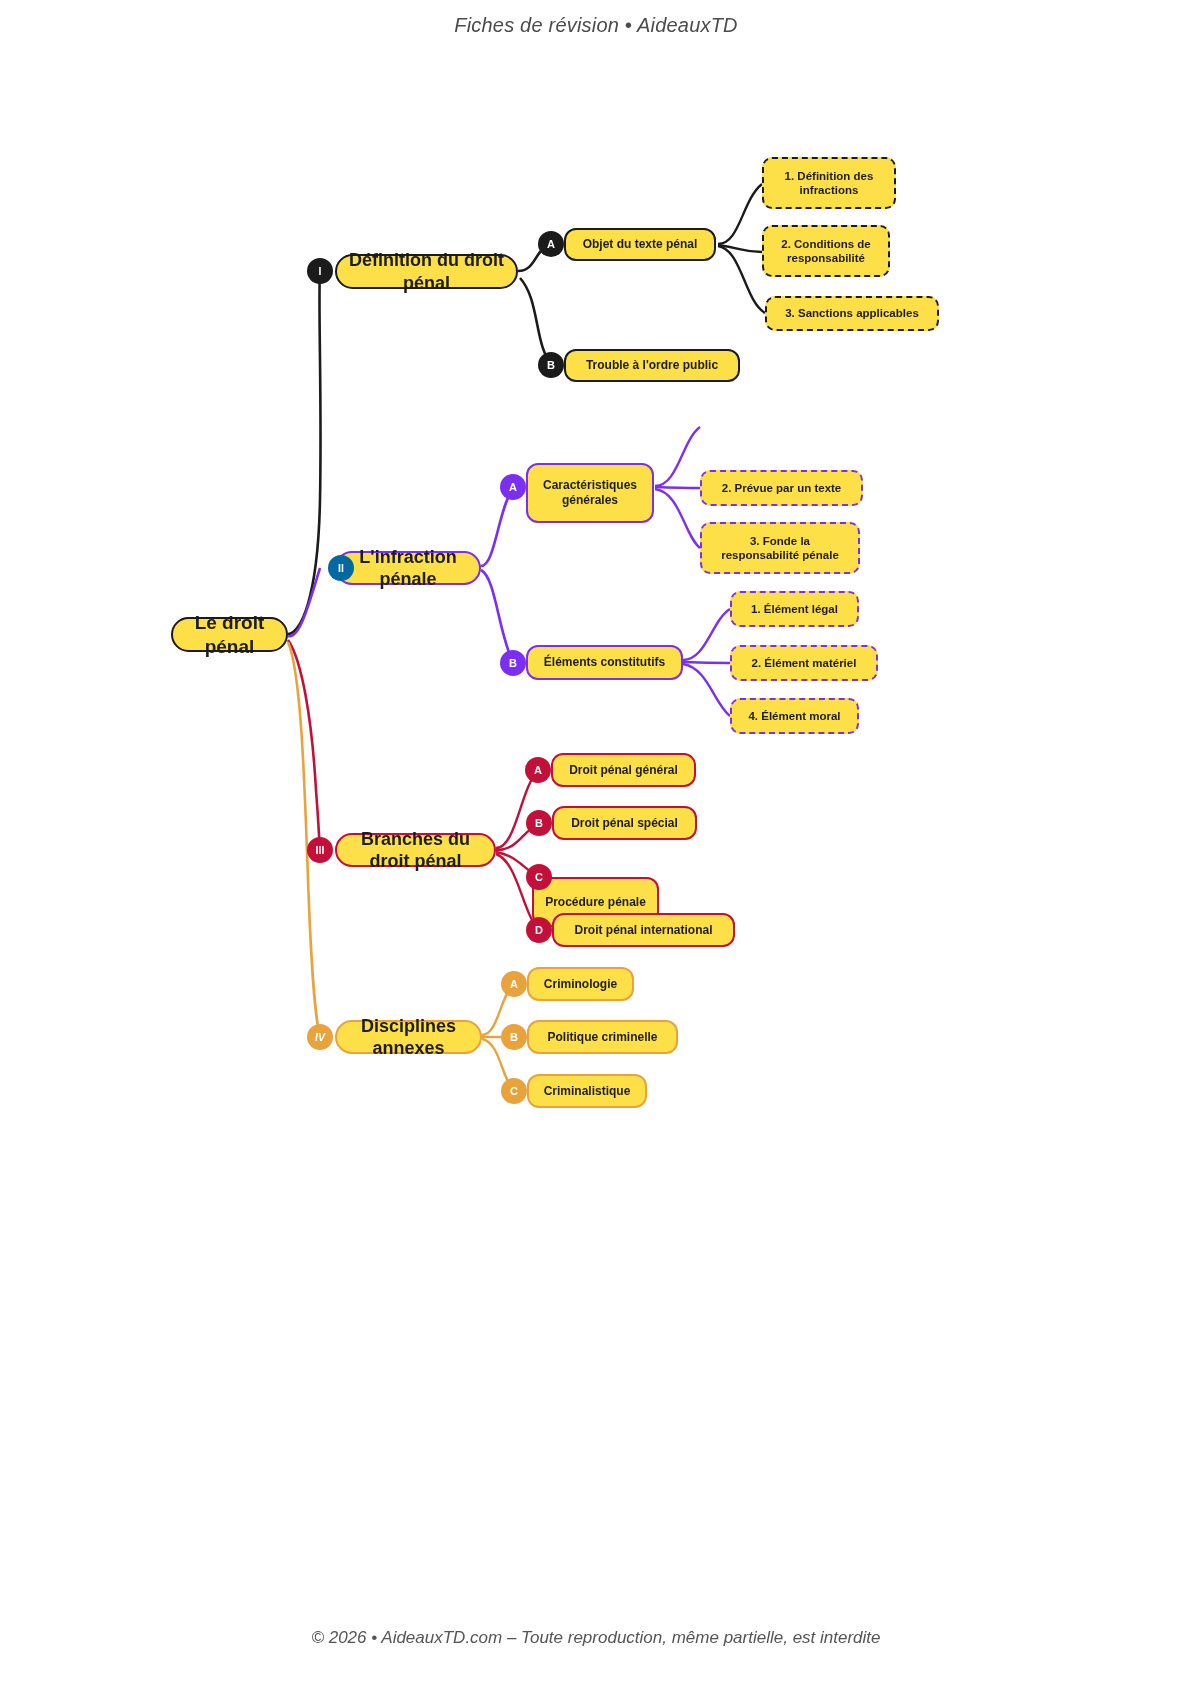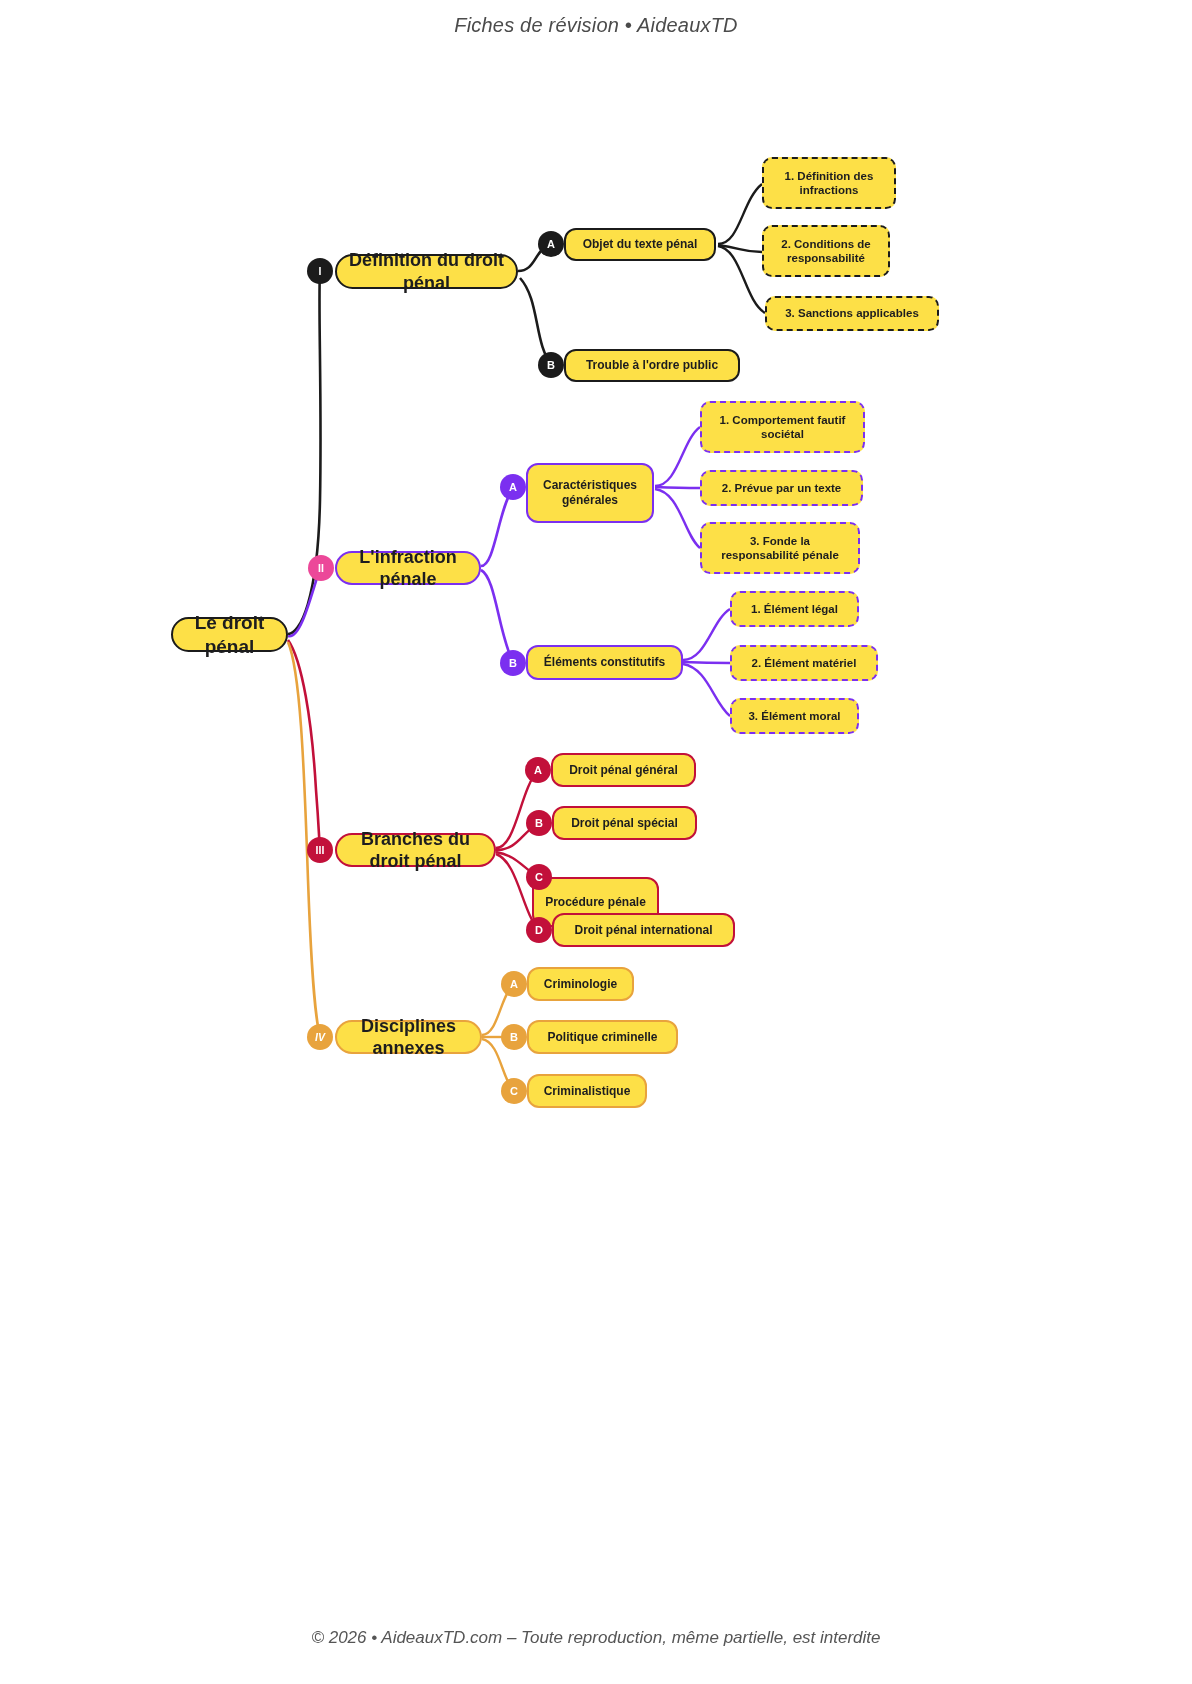--- a/index.html
+++ b/index.html
@@ -155,37 +155,34 @@
       <span>3. Sanctions applicables</span>
     </div>
 
     <div class="badge badge-letter" style="left:538px; top:352px; background:#1b1b1b;">
       <span>B</span>
     </div>
     <div class="node node-l2" style="left:564px; top:349px; width:176px; height:33px; border-color:#1b1b1b;">
       <span>Trouble à l'ordre public</span>
     </div>
 
-    <div class="badge badge-roman" style="left:308px; top:555px; background:#ec4899;">
+    <div class="badge badge-roman" style="left:328px; top:555px; background:#0369a1;">
       <span>II</span>
     </div>
     <div class="node node-l1" style="left:335px; top:551px; width:146px; height:34px; border-color:#7b2ff0;">
       <span>L'infraction pénale</span>
     </div>
 
     <div class="badge badge-letter" style="left:500px; top:474px; background:#7b2ff0;">
       <span>A</span>
     </div>
     <div class="node node-l2" style="left:526px; top:463px; width:128px; height:60px; border-color:#7b2ff0;">
       <span>Caractéristiques générales</span>
     </div>
 
-    <div class="node node-l3" style="left:700px; top:401px; width:165px; height:52px; border-color:#7b2ff0;">
-      <span>1. Comportement fautif sociétal</span>
-    </div>
     <div class="node node-l3" style="left:700px; top:470px; width:163px; height:36px; border-color:#7b2ff0;">
       <span>2. Prévue par un texte</span>
     </div>
     <div class="node node-l3" style="left:700px; top:522px; width:160px; height:52px; border-color:#7b2ff0;text-align:center;">
       <span>3. Fonde la responsabilité pénale</span>
     </div>
 
     <div class="badge badge-letter" style="left:500px; top:650px; background:#7b2ff0;">
       <span>B</span>
     </div>
@@ -193,21 +190,21 @@
       <span>Éléments constitutifs</span>
     </div>
 
     <div class="node node-l3" style="left:730px; top:591px; width:129px; height:36px; border-color:#7b2ff0;">
       <span>1. Élément légal</span>
     </div>
     <div class="node node-l3" style="left:730px; top:645px; width:148px; height:36px; border-color:#7b2ff0;">
       <span>2. Élément matériel</span>
     </div>
     <div class="node node-l3" style="left:730px; top:698px; width:129px; height:36px; border-color:#7b2ff0;">
-      <span>3. Élément moral</span>
+      <span>4. Élément moral</span>
     </div>
 
     <div class="badge badge-roman" style="left:307px; top:837px; background:#c2103a;">
       <span>III</span>
     </div>
     <div class="node node-l1" style="left:335px; top:833px; width:161px; height:34px; border-color:#c2103a;">
       <span>Branches du droit pénal</span>
     </div>
 
     <div class="badge badge-letter" style="left:525px; top:757px; background:#c2103a;">

